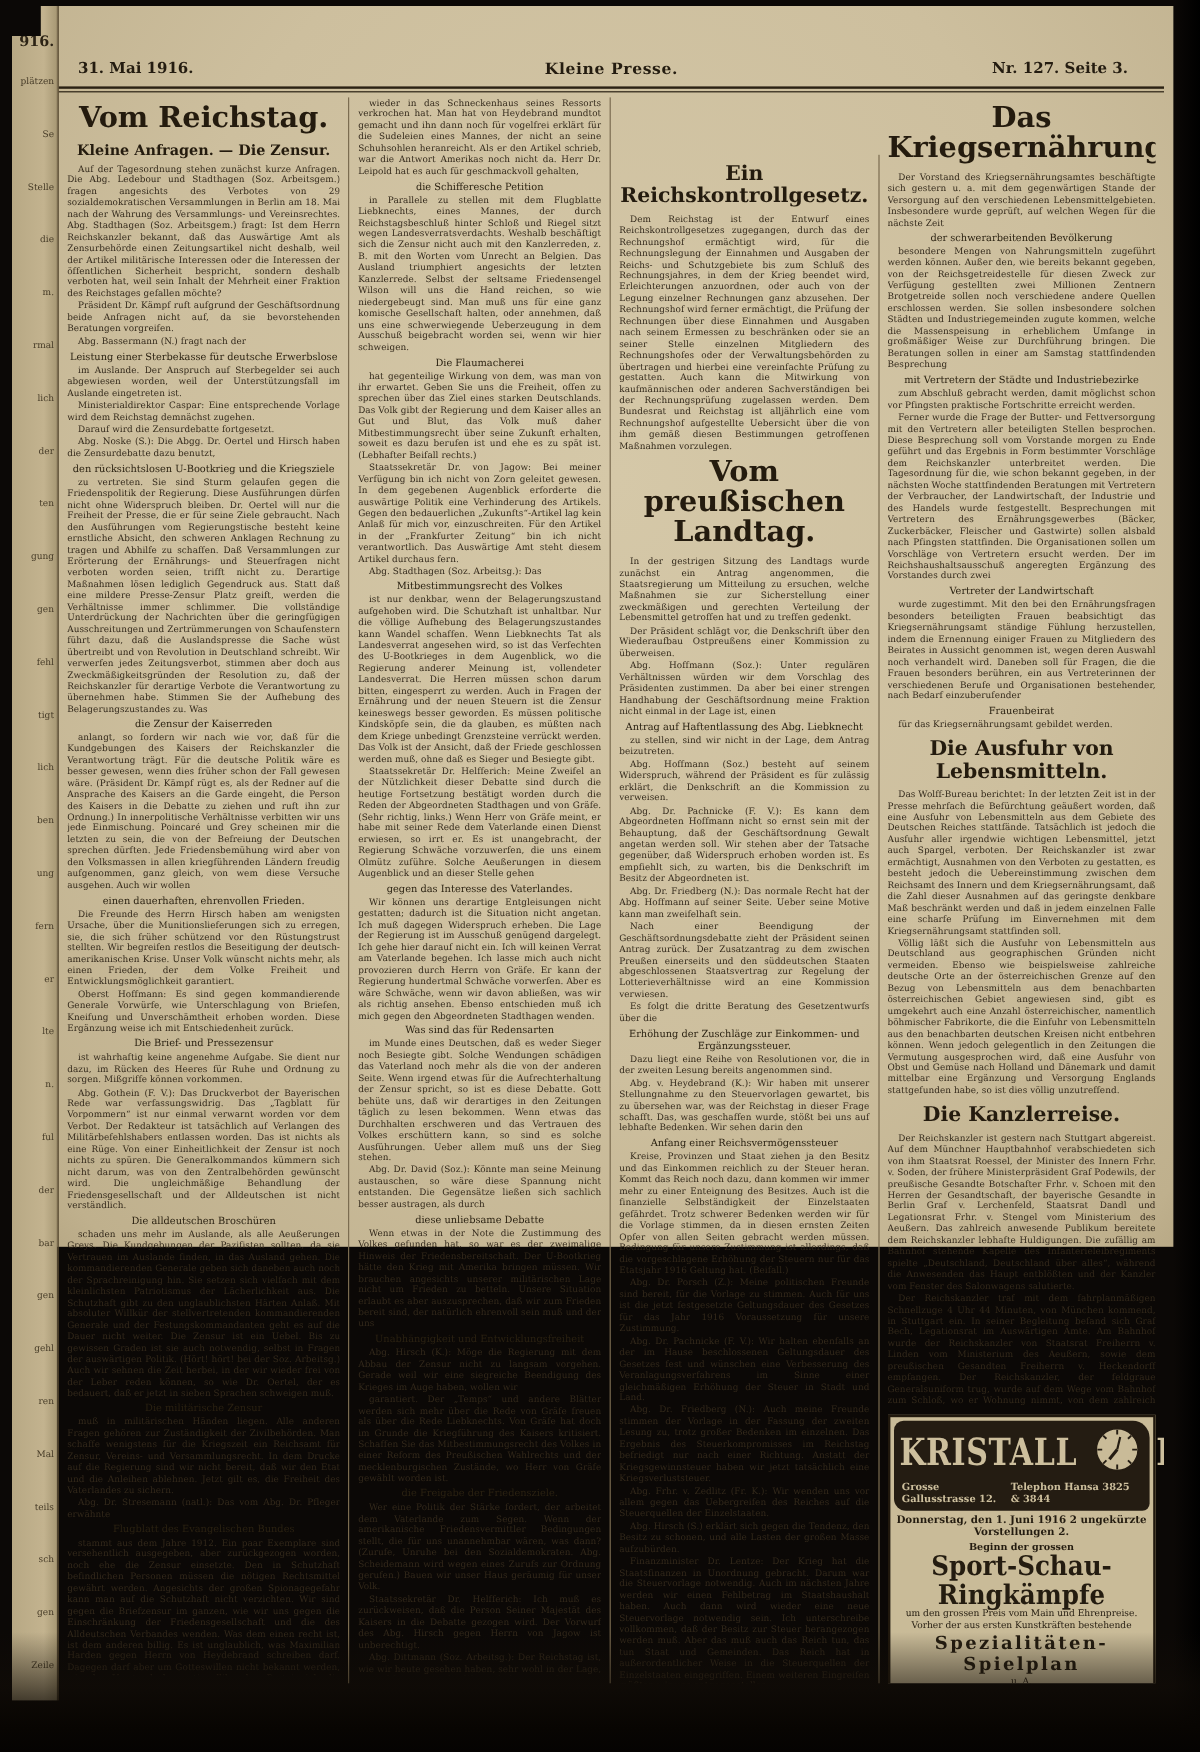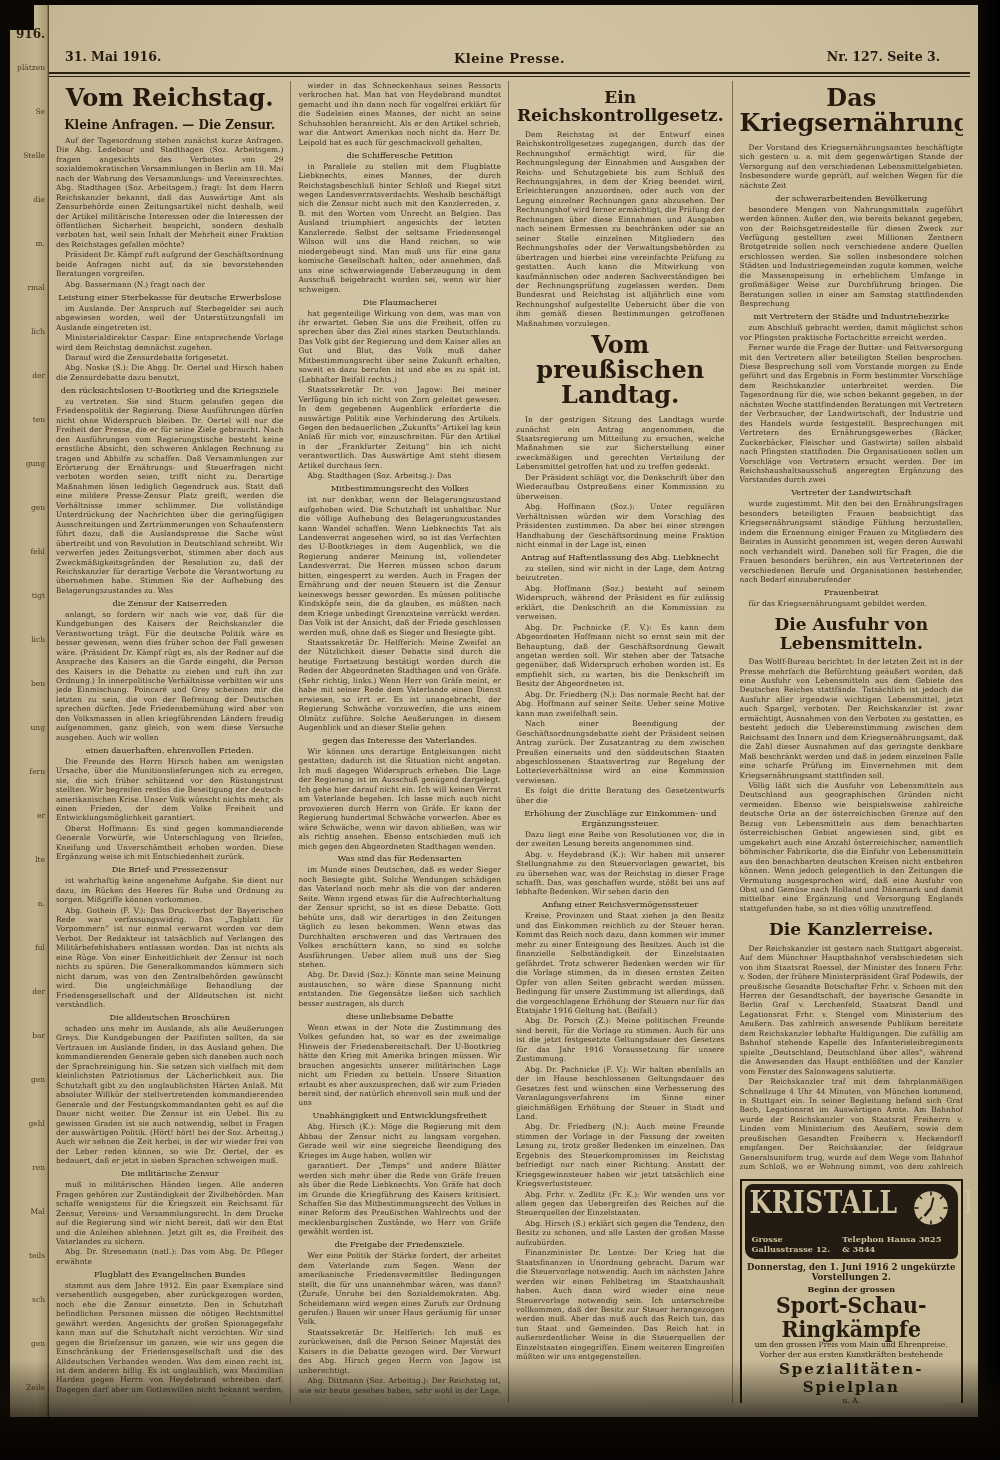--- a/index.html
+++ b/index.html
@@ -1,21 +1,21 @@
 <!DOCTYPE html>
 <html><head>
 <meta charset="utf-8">
 <style>
   html,body{margin:0;padding:0;}
   body{
     width:1000px;height:1460px;position:relative;overflow:hidden;
     background:#0b0806;font-family:"DejaVu Serif", serif;
   }
   .page{
-    position:absolute;left:10px;top:5px;width:968px;height:1412px;
+    position:absolute;left:10px;top:5px;width:968px;height:1034px;
     background:radial-gradient(ellipse at 52% 38%, #d5c8a8 0%, #cdbf9e 55%, #bfb08d 92%, #b2a380 100%);
   }
   .edge-top{position:absolute;left:0;top:0;width:1000px;height:5px;background:#0b0806;}
   .edge-right{position:absolute;right:0;top:0;width:22px;height:1460px;background:linear-gradient(to right,#0b0806 0%,#000 100%);}
   .edge-left{position:absolute;left:0;top:0;width:10px;height:1460px;background:#0b0806;}
   .corner-tl{position:absolute;left:0;top:0;width:34px;height:30px;background:#0b0806;}
   .shadow-bottom{
     position:absolute;left:0;bottom:0;width:1000px;height:100px;z-index:9;pointer-events:none;
     background:linear-gradient(to bottom, rgba(18,13,7,0) 0%, rgba(18,13,7,.55) 45%, rgba(8,5,2,.96) 80%, #050302 100%);
   }
@@ -31,37 +31,37 @@
   .content{position:absolute;left:39px;top:40px;width:921px;height:1360px;}
   .hdr{position:relative;height:26px;color:#241c10;}
   .hdr-date{position:absolute;left:16px;top:4px;font-weight:bold;font-size:12.5px;}
   .hdr-title{position:absolute;left:0;right:0;top:6px;text-align:center;font-weight:bold;font-size:13px;letter-spacing:.5px;}
   .hdr-issue{position:absolute;right:30px;top:4px;font-weight:bold;font-size:12.5px;}
   .hdr-rule{border-top:2.5px solid #2a2113;border-bottom:1px solid #2a2113;height:2px;margin-top:1px;}
   .cols{display:flex;margin-top:4px;height:1322px;overflow:hidden;}
   .col{overflow:hidden;padding:0 7px;}
   .col-1{width:228px;border-right:1px solid #7b6c50;}
   .col-2{width:203px;border-right:1px solid #7b6c50;}
-  .col-3{width:209px;border-right:1px solid #7b6c50;}
+  .col-3{width:209px;border-right:1px solid #7b6c50;margin-top:48px;}
   .col-4{width:224px;}
   .col-blocks{overflow:hidden;}
   .col-1 .col-blocks,.col-2 .col-blocks,.col-3 .col-blocks{height:1315px;}
   .col-4 .col-blocks{height:1090px;}
   .b-p{
     font-size:7.4px;line-height:9.45px;text-align:justify;color:#33291b;
     margin:0 0 1px;text-indent:9px;letter-spacing:.05px;
   }
   .b-h1{font-size:24px;font-weight:bold;text-align:center;color:#241b0e;line-height:1.04;margin:5px 0 7px;}
   .b-h1m{font-size:17px;font-weight:bold;text-align:center;color:#241b0e;line-height:1.08;margin:7px 0 5px;}
   .b-h2{font-size:12px;font-weight:bold;text-align:center;color:#241b0e;margin:1px 0 4px;}
   .b-h3{font-size:8.2px;font-weight:normal;text-align:center;color:#2b2212;margin:2.5px 0 2px;}
   
   .ad{margin-top:8px;border:2.5px solid #20180d;padding:3px;background:#c9bb98;color:#241c10;}
   .ad-banner{background:#241c12;border-radius:8px 14px 6px 10px;padding:5px 3px 3px;color:#cdbf9d;}
-  .ad-banner-row{display:flex;justify-content:space-between;padding:0 2px;gap:12px;}
+  .ad-banner-row{display:flex;align-items:center;justify-content:space-between;padding:0 2px;gap:12px;}
   .ad-name{font-weight:bold;font-size:25px;letter-spacing:.5px;transform:scaleY(1.25);}
   .ad-clock{flex:0 0 auto;margin:0 2px;}
   .ad-addr-row{display:flex;justify-content:space-between;font-size:8.2px;font-weight:bold;padding:3px 4px 2px;color:#c2b априб490;}
   .ad-body{text-align:center;}
   .ad-l1{font-size:8.6px;font-weight:bold;margin-top:3px;}
   .ad-l2{font-size:8px;font-weight:bold;margin-top:2px;}
   .ad-title{font-size:20.5px;font-weight:bold;line-height:1.05;margin:2px 0 1px;transform:scaleY(1.1);}
   .ad-sm{font-size:7.6px;margin-top:1px;}
   .ad-prog{font-size:15px;font-weight:bold;letter-spacing:2px;margin-top:1px;}
   .ad-ua{font-size:7.5px;}

